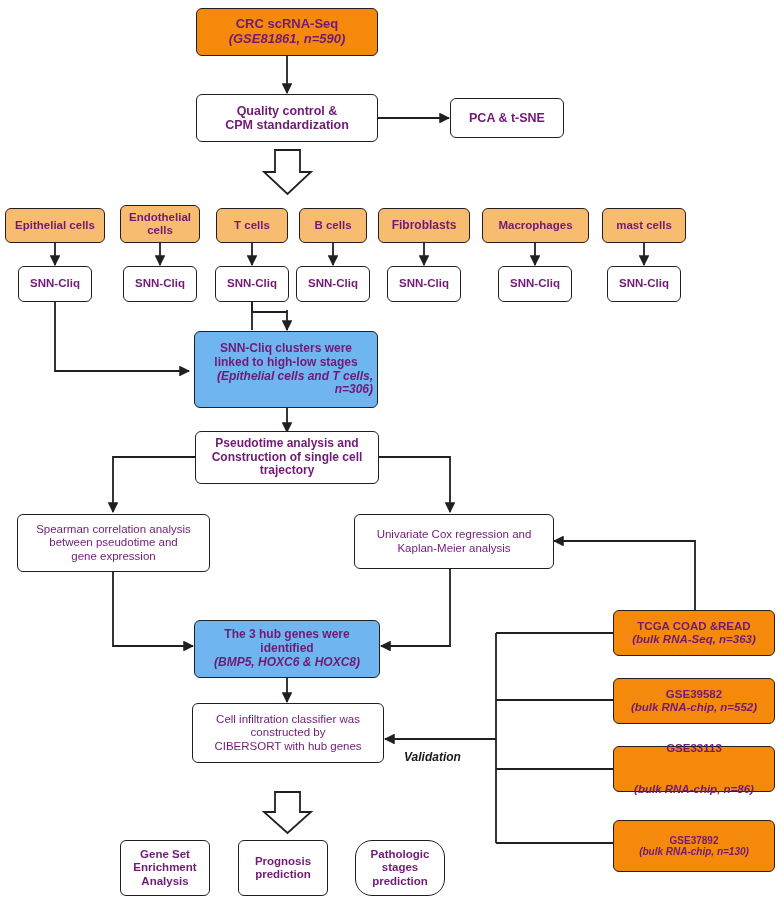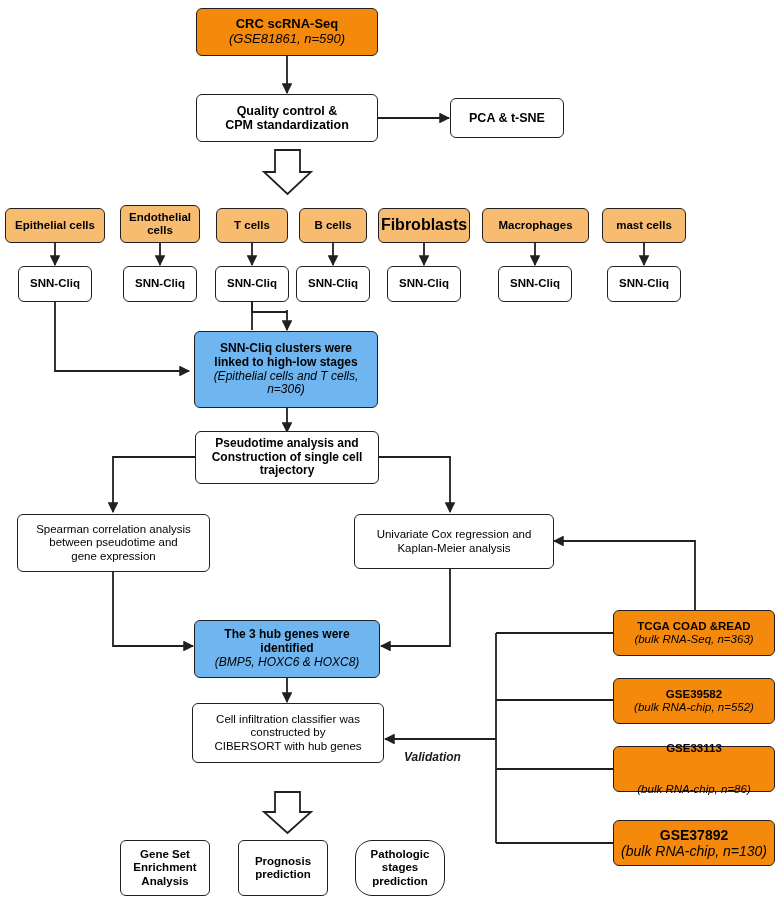--- a/index.html
+++ b/index.html
@@ -12,25 +12,25 @@
     box-sizing:border-box;
     border:1.6px solid #231f20;
     border-radius:6px;
     background:#ffffff;
     display:flex;
     flex-direction:column;
     align-items:center;
     justify-content:center;
     text-align:center;
     line-height:1.15;
-    color:#000000;
+    color:#701a75;
     padding:16px 4px;
   }
   .node .ttl{font-weight:bold;}
-  .node .sub{font-style:italic;font-weight:normal;}
+  .node .sub{font-style:italic;font-weight:bold;text-align:right;}
   .orange{background:#F5890C;border-color:#231f20;}
   .lorange{background:#F8BC71;border-color:#231f20;}
   .blue{background:#6FB6F0;border-color:#231f20;}
   .plain .ttl{font-weight:bold;}
   .thin .ttl{font-weight:normal;}
   .lbl{
     position:absolute;
     font-style:italic;
     font-weight:bold;
     color:#1a1a1a;
@@ -113,21 +113,21 @@
   </div>
   <div class="node lorange" style="left:120px;top:205px;width:80px;height:38px;font-size:11.5px;">
     <span class="ttl">Endothelial cells</span>
   </div>
   <div class="node lorange" style="left:216px;top:208px;width:72px;height:35px;font-size:11.5px;">
     <span class="ttl">T cells</span>
   </div>
   <div class="node lorange" style="left:299px;top:208px;width:68px;height:35px;font-size:11.5px;">
     <span class="ttl">B cells</span>
   </div>
-  <div class="node lorange" style="left:378px;top:208px;width:92px;height:35px;font-size:16px;">
+  <div class="node lorange" style="left:378px;top:208px;width:92px;height:35px;font-size:12px;">
     <span class="ttl">Fibroblasts</span>
   </div>
   <div class="node lorange" style="left:482px;top:208px;width:107px;height:35px;font-size:11.5px;">
     <span class="ttl">Macrophages</span>
   </div>
   <div class="node lorange" style="left:602px;top:208px;width:84px;height:35px;font-size:11.5px;">
     <span class="ttl">mast cells</span>
   </div>
 
   <div class="node plain" style="left:18px;top:266px;width:74px;height:36px;font-size:11.5px;">
@@ -194,21 +194,21 @@
     <span class="sub">(bulk RNA-Seq, n=363)</span>
   </div>
   <div class="node orange" style="left:613px;top:678px;width:162px;height:46px;font-size:11.5px;">
     <span class="ttl">GSE39582</span>
     <span class="sub">(bulk RNA-chip, n=552)</span>
   </div>
   <div class="node orange" style="left:613px;top:746px;width:162px;height:46px;font-size:11.5px;gap:28px;">
     <span class="ttl">GSE33113</span>
     <span class="sub">(bulk RNA-chip, n=86)</span>
   </div>
-  <div class="node orange" style="left:613px;top:820px;width:162px;height:46px;font-size:14px;">
+  <div class="node orange" style="left:613px;top:820px;width:162px;height:52px;font-size:10px;">
     <span class="ttl">GSE37892</span>
     <span class="sub">(bulk RNA-chip, n=130)</span>
   </div>
 
   <div class="node plain" style="left:120px;top:840px;width:90px;height:56px;font-size:11.5px;">
     <span class="ttl">Gene Set</span>
     <span class="ttl">Enrichment</span>
     <span class="ttl">Analysis</span>
   </div>
   <div class="node plain" style="left:238px;top:840px;width:90px;height:56px;font-size:11.5px;">

